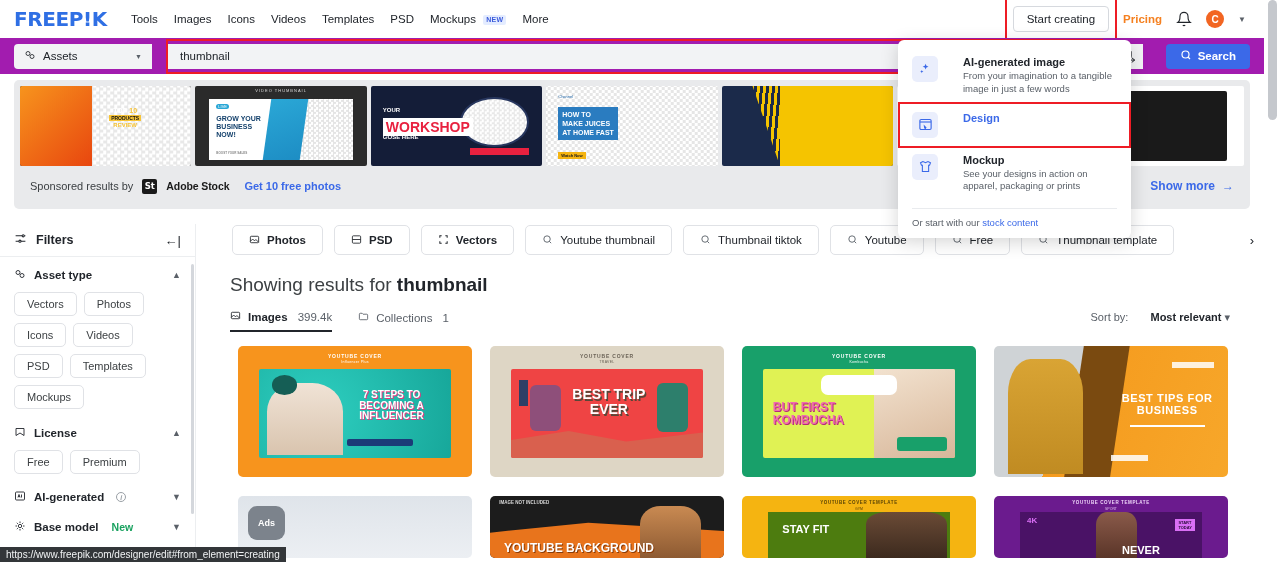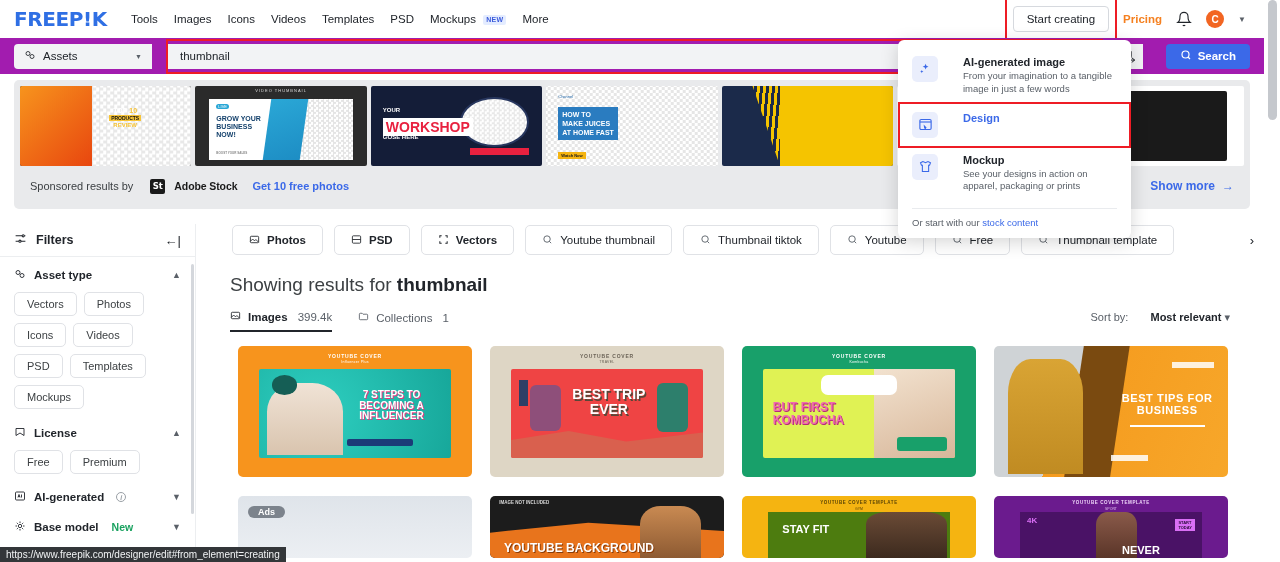--- a/index.html
+++ b/index.html
@@ -80,21 +80,21 @@
   }
   .sponsored-imgs { display:flex; gap:4px; padding:6px 6px 0 6px; height:86px; }
   .sp-img { flex:1; border-radius:2px; overflow:hidden; position:relative; }
   .sponsored-foot {
     display:flex; align-items:center; height:40px; padding:0 16px; gap:9px;
   }
   .sp-text { font-size:11px; color:#3c4043; }
   .adobe-badge {
     width:15px; height:15px; background:#1a1a1a; color:#fff; font-size:8.5px;
     font-weight:700; display:flex; align-items:center; justify-content:center;
-    border-radius:2px; font-family:"DejaVu Sans", sans-serif;margin-left:8px;
+    border-radius:2px; font-family:"DejaVu Sans", sans-serif;
   }
   .adobe-name { font-size:10.5px; font-weight:700; color:#1a1a1a; letter-spacing:-0.1px; }
   .sp-link { font-size:11px; color:#3b69e8; font-weight:600; cursor:pointer; margin-left:6px; }
   .show-more {
     margin-left:auto; font-size:12px; color:#3b69e8; font-weight:700; cursor:pointer;
     display:flex; align-items:center; gap:7px;
   }
 
   
   .chip-row {
@@ -183,21 +183,21 @@
     overflow:hidden; display:flex; align-items:center; justify-content:center;
   }
   .big-txt { font-weight:800; line-height:1.05; text-align:center; }
 
   .ads-card {
     background:linear-gradient(180deg,#dfe4ea,#eceff3); display:flex;
     align-items:flex-start; padding:10px;
   }
   .ads-badge {
     background:#7c838c; color:#fff; font-size:9px; font-weight:700;
-    border-radius:9px; padding:1px 10px;
+    border-radius:9px; padding:12px 10px;
   }
 
   
   .dropdown {
     position:absolute; top:40px; left:898px; width:233px; height:198px;
     background:#fff; border-radius:6px;
     box-shadow:0 4px 18px rgba(0,0,0,0.17); padding:8px 0; z-index:40;
   }
   .dd-item { display:flex; gap:25px; padding:8px 14px; cursor:pointer; }
   .dd-ico {

